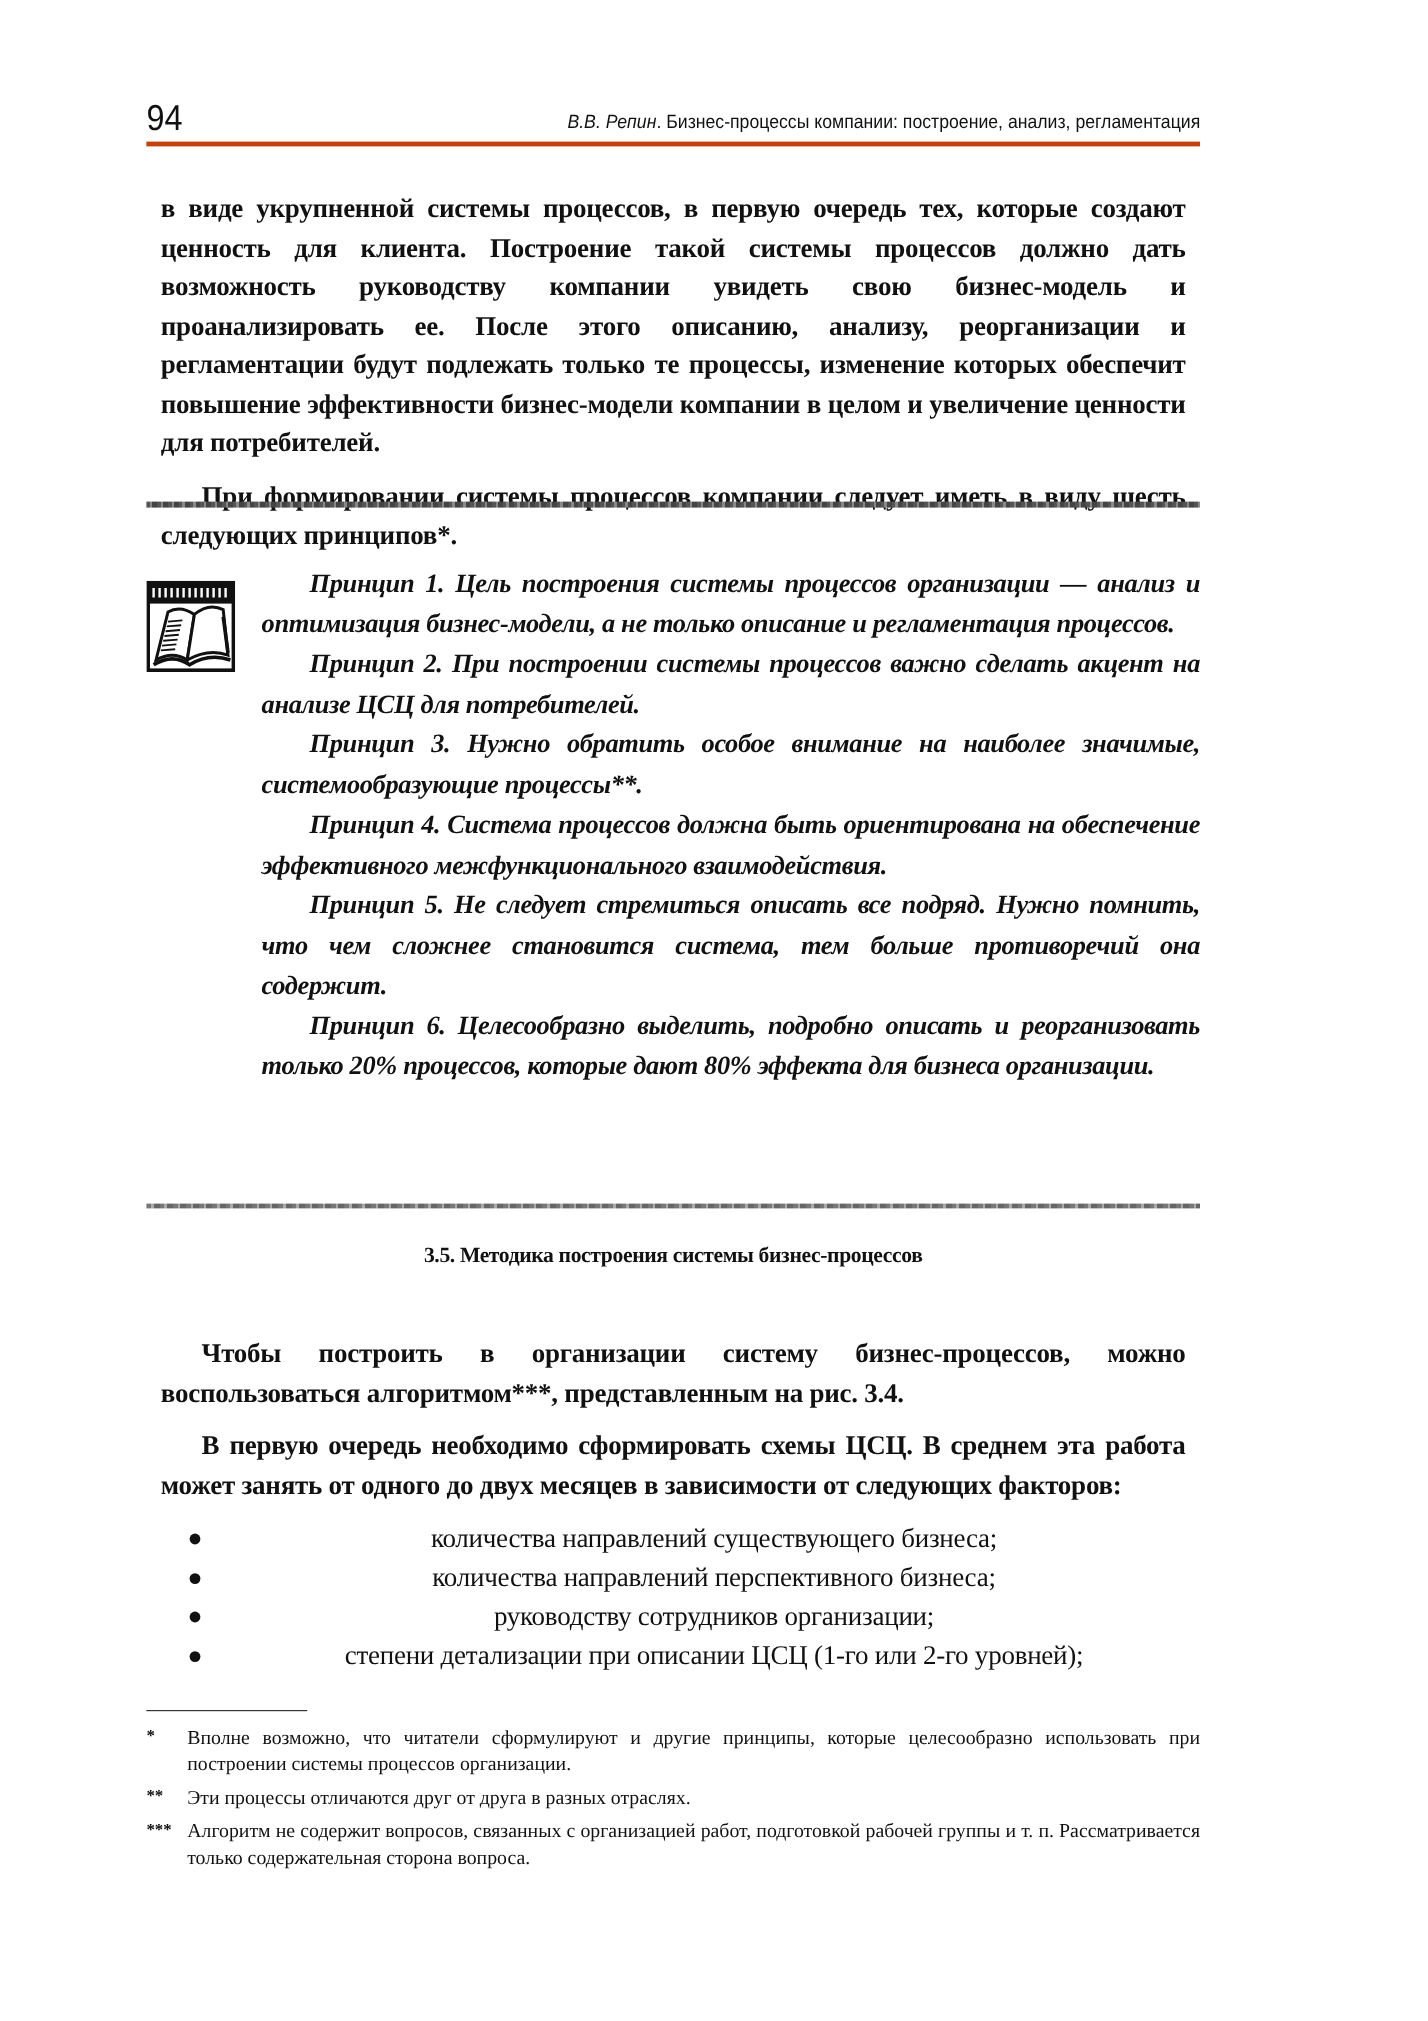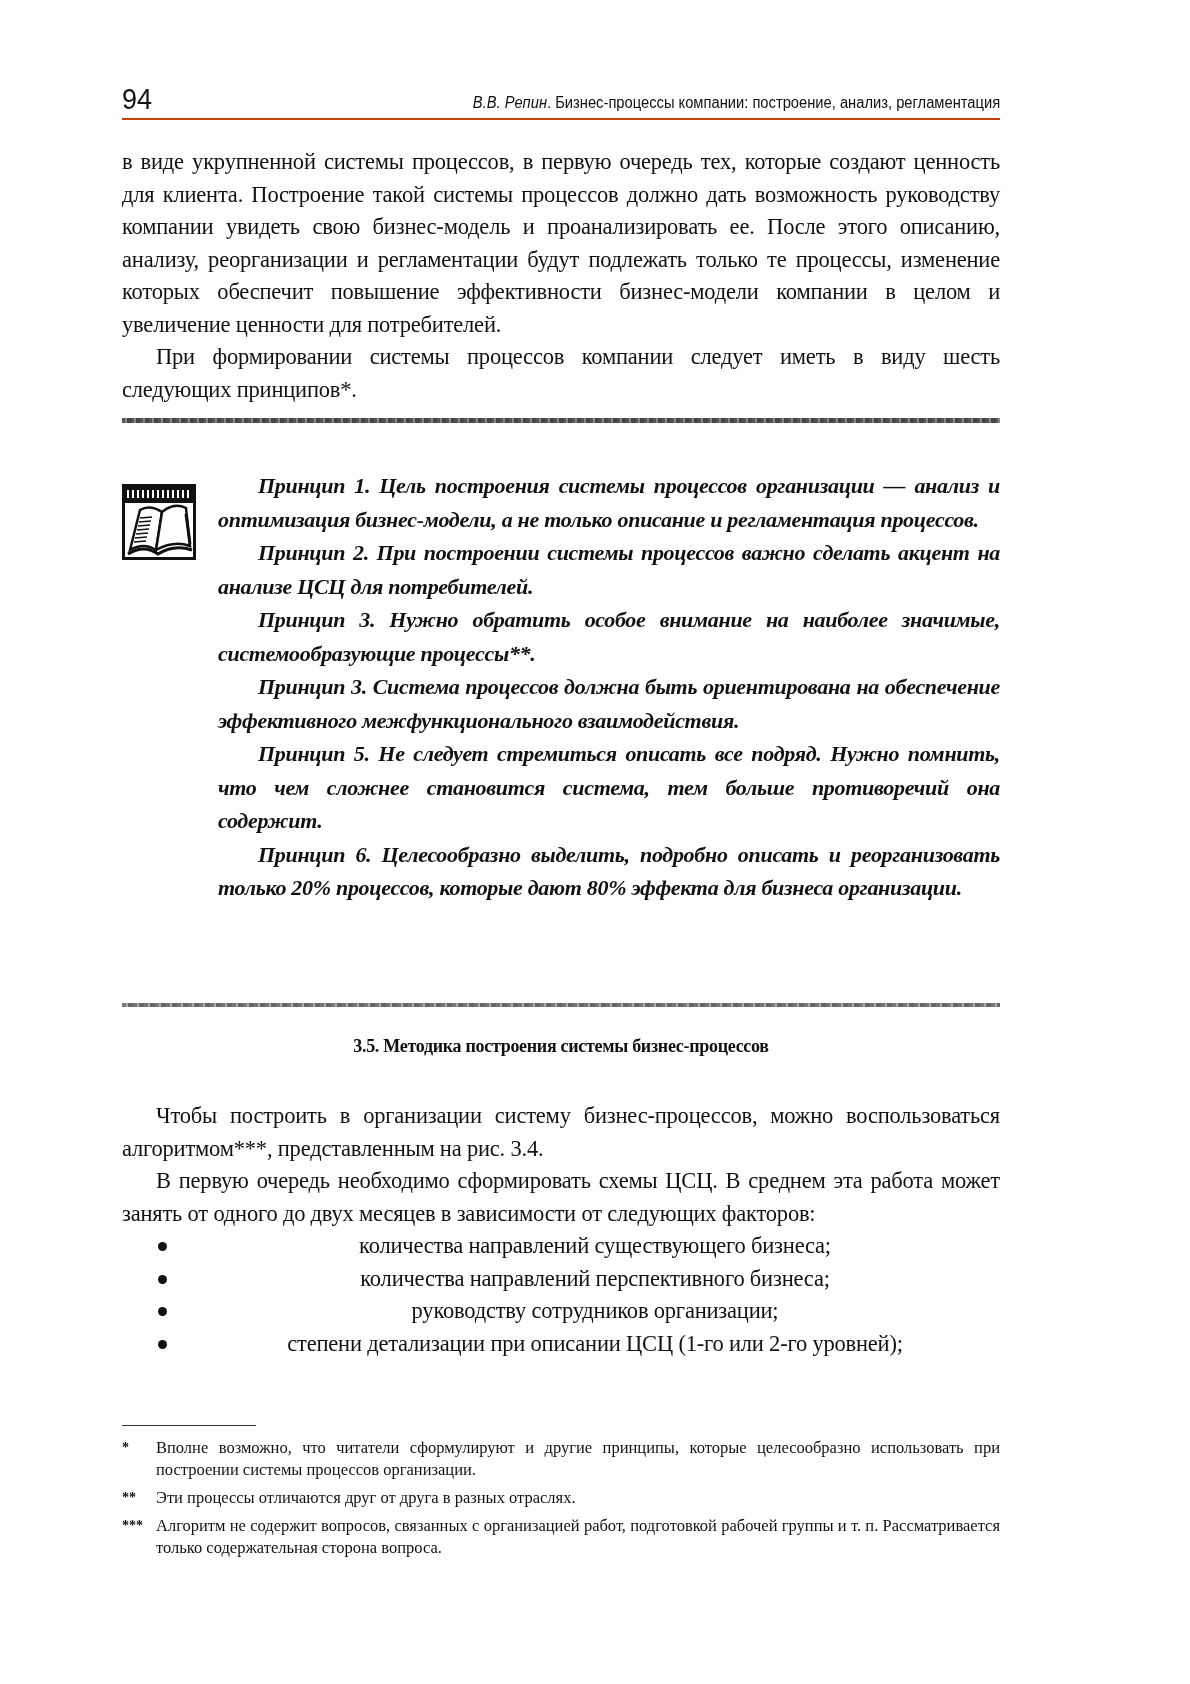--- a/index.html
+++ b/index.html
@@ -1,38 +1,38 @@
 <!DOCTYPE html>
 <html><head>
   <meta charset="utf-8">
   <style>
     html, body { margin: 0; padding: 0; background: #ffffff; }
     body { width: 1190px; height: 1684px; position: relative; overflow: hidden; color: #111; }
     .page { position: absolute; left: 122px; top: 0; width: 878px; }
     .header {
       position: absolute; left: 0; top: 88px; width: 878px; height: 30px;
-      border-bottom: 2px solid #c2410c;
+      border-bottom: 4px solid #c2410c;
     }
     .page-number {
       position: absolute; left: 0; top: -6px;
       font-family: "Liberation Sans", sans-serif; font-size: 30px; font-weight: normal;
       transform: scaleX(0.9); transform-origin: left;
     }
     .running-title {
       position: absolute; right: 0; top: 6px;
       font-family: "Liberation Sans", sans-serif; font-size: 16px; white-space: nowrap;
       transform: scaleX(0.92); transform-origin: right;
     }
     .running-title .author { font-style: italic; }
     .body-text {
       font-family: "Liberation Serif", serif; font-size: 22.5px; line-height: 32.5px;
       text-align: justify; letter-spacing: -0.2px;
     }
     .block-top { position: absolute; left: 0; top: 146px; width: 878px; }
-    .para { margin: 0; }
+    .para { margin: 12px; font-weight: bold; }
     .para.indent { text-indent: 34px; }
     .rule-thick {
       position: absolute; left: 0; width: 878px; height: 5px;
       background: repeating-linear-gradient(90deg, #555 0 3px, #888 3px 5px, #444 5px 9px);
     }
     .rule-top { top: 418px; }
     .rule-bottom { top: 1003px; height: 4px; background: repeating-linear-gradient(90deg, #777 0 4px, #aaa 4px 6px, #666 6px 11px); }
     .book-icon { position: absolute; left: 0; top: 484px; width: 74px; height: 76px; }
     .principles {
       position: absolute; left: 96px; top: 469px; width: 782px;
@@ -109,21 +109,21 @@
         <line x1="13" y1="54" x2="25" y2="53"></line>
       <line x1="12" y1="58" x2="24" y2="57"></line>
     </g>
     <line x1="64" y1="30" x2="68" y2="60" stroke="#111" stroke-width="3"></line>
   </svg>
 
   <div class="principles">
     <p>Принцип 1. Цель построения системы процессов организации — анализ и оптимизация бизнес-модели, а не только описание и регламентация процессов.</p>
     <p>Принцип 2. При построении системы процессов важно сделать акцент на анализе ЦСЦ для потребителей.</p>
     <p>Принцип 3. Нужно обратить особое внимание на наиболее значимые, системообразующие процессы**.</p>
-    <p>Принцип 3. Система процессов должна быть ориентирована на обеспечение эффективного межфункционального взаимодействия.</p>
+    <p>Принцип 4. Система процессов должна быть ориентирована на обеспечение эффективного межфункционального взаимодействия.</p>
     <p>Принцип 5. Не следует стремиться описать все подряд. Нужно помнить, что чем сложнее становится система, тем больше противоречий она содержит.</p>
     <p>Принцип 6. Целесообразно выделить, подробно описать и реорганизовать только 20% процессов, которые дают 80% эффекта для бизнеса организации.</p>
   </div>
 
   <div class="rule-thick rule-bottom"></div>
 
   <div class="section-title">3.5. Методика построения системы бизнес-процессов</div>
 
   <div class="block-mid body-text">
     <p class="para indent">Чтобы построить в организации систему бизнес-процессов, можно воспользоваться алгоритмом***, представленным на рис. 3.4.</p>

